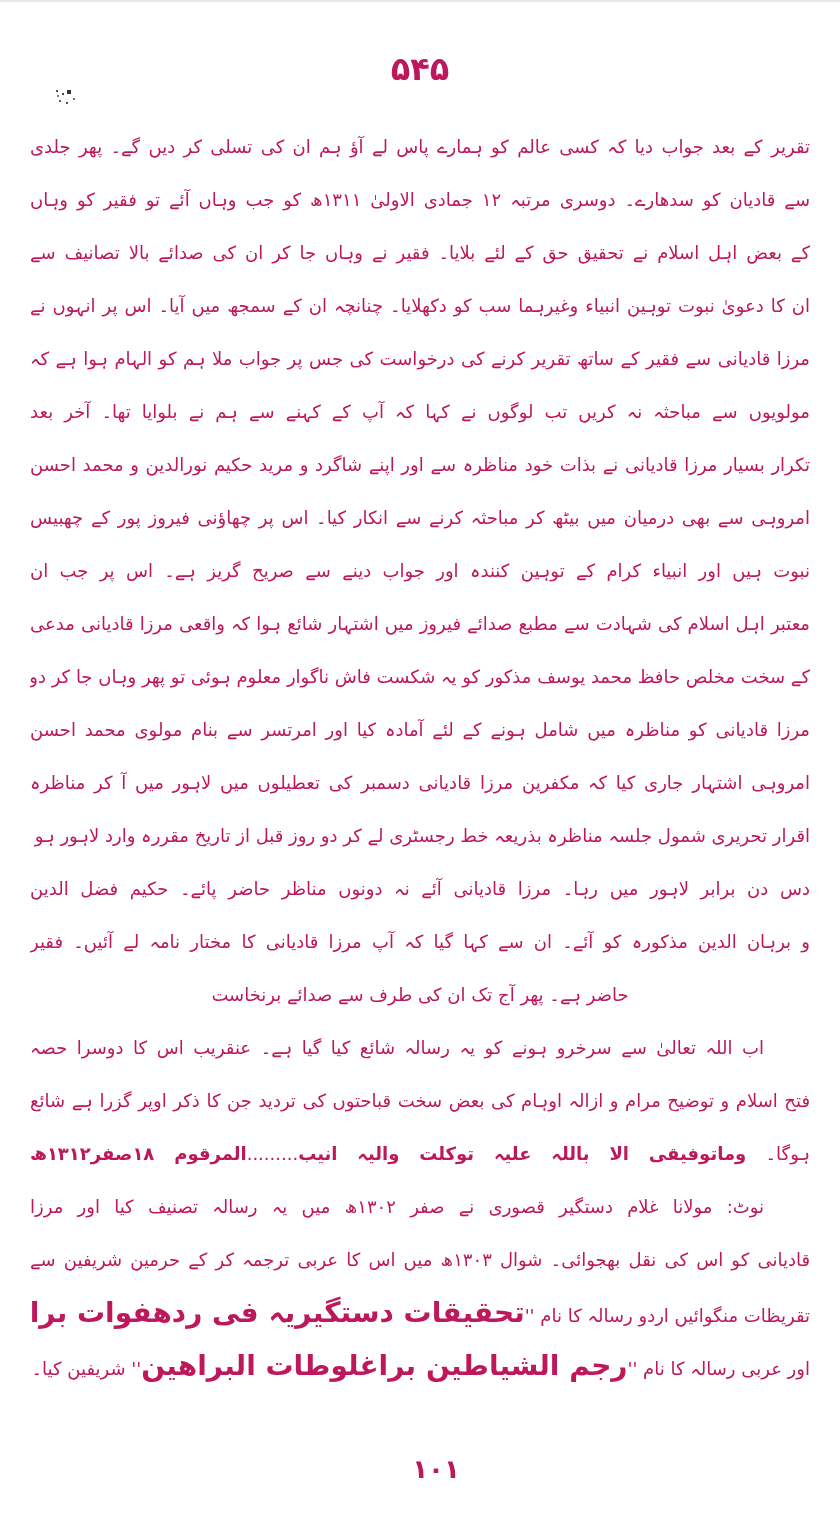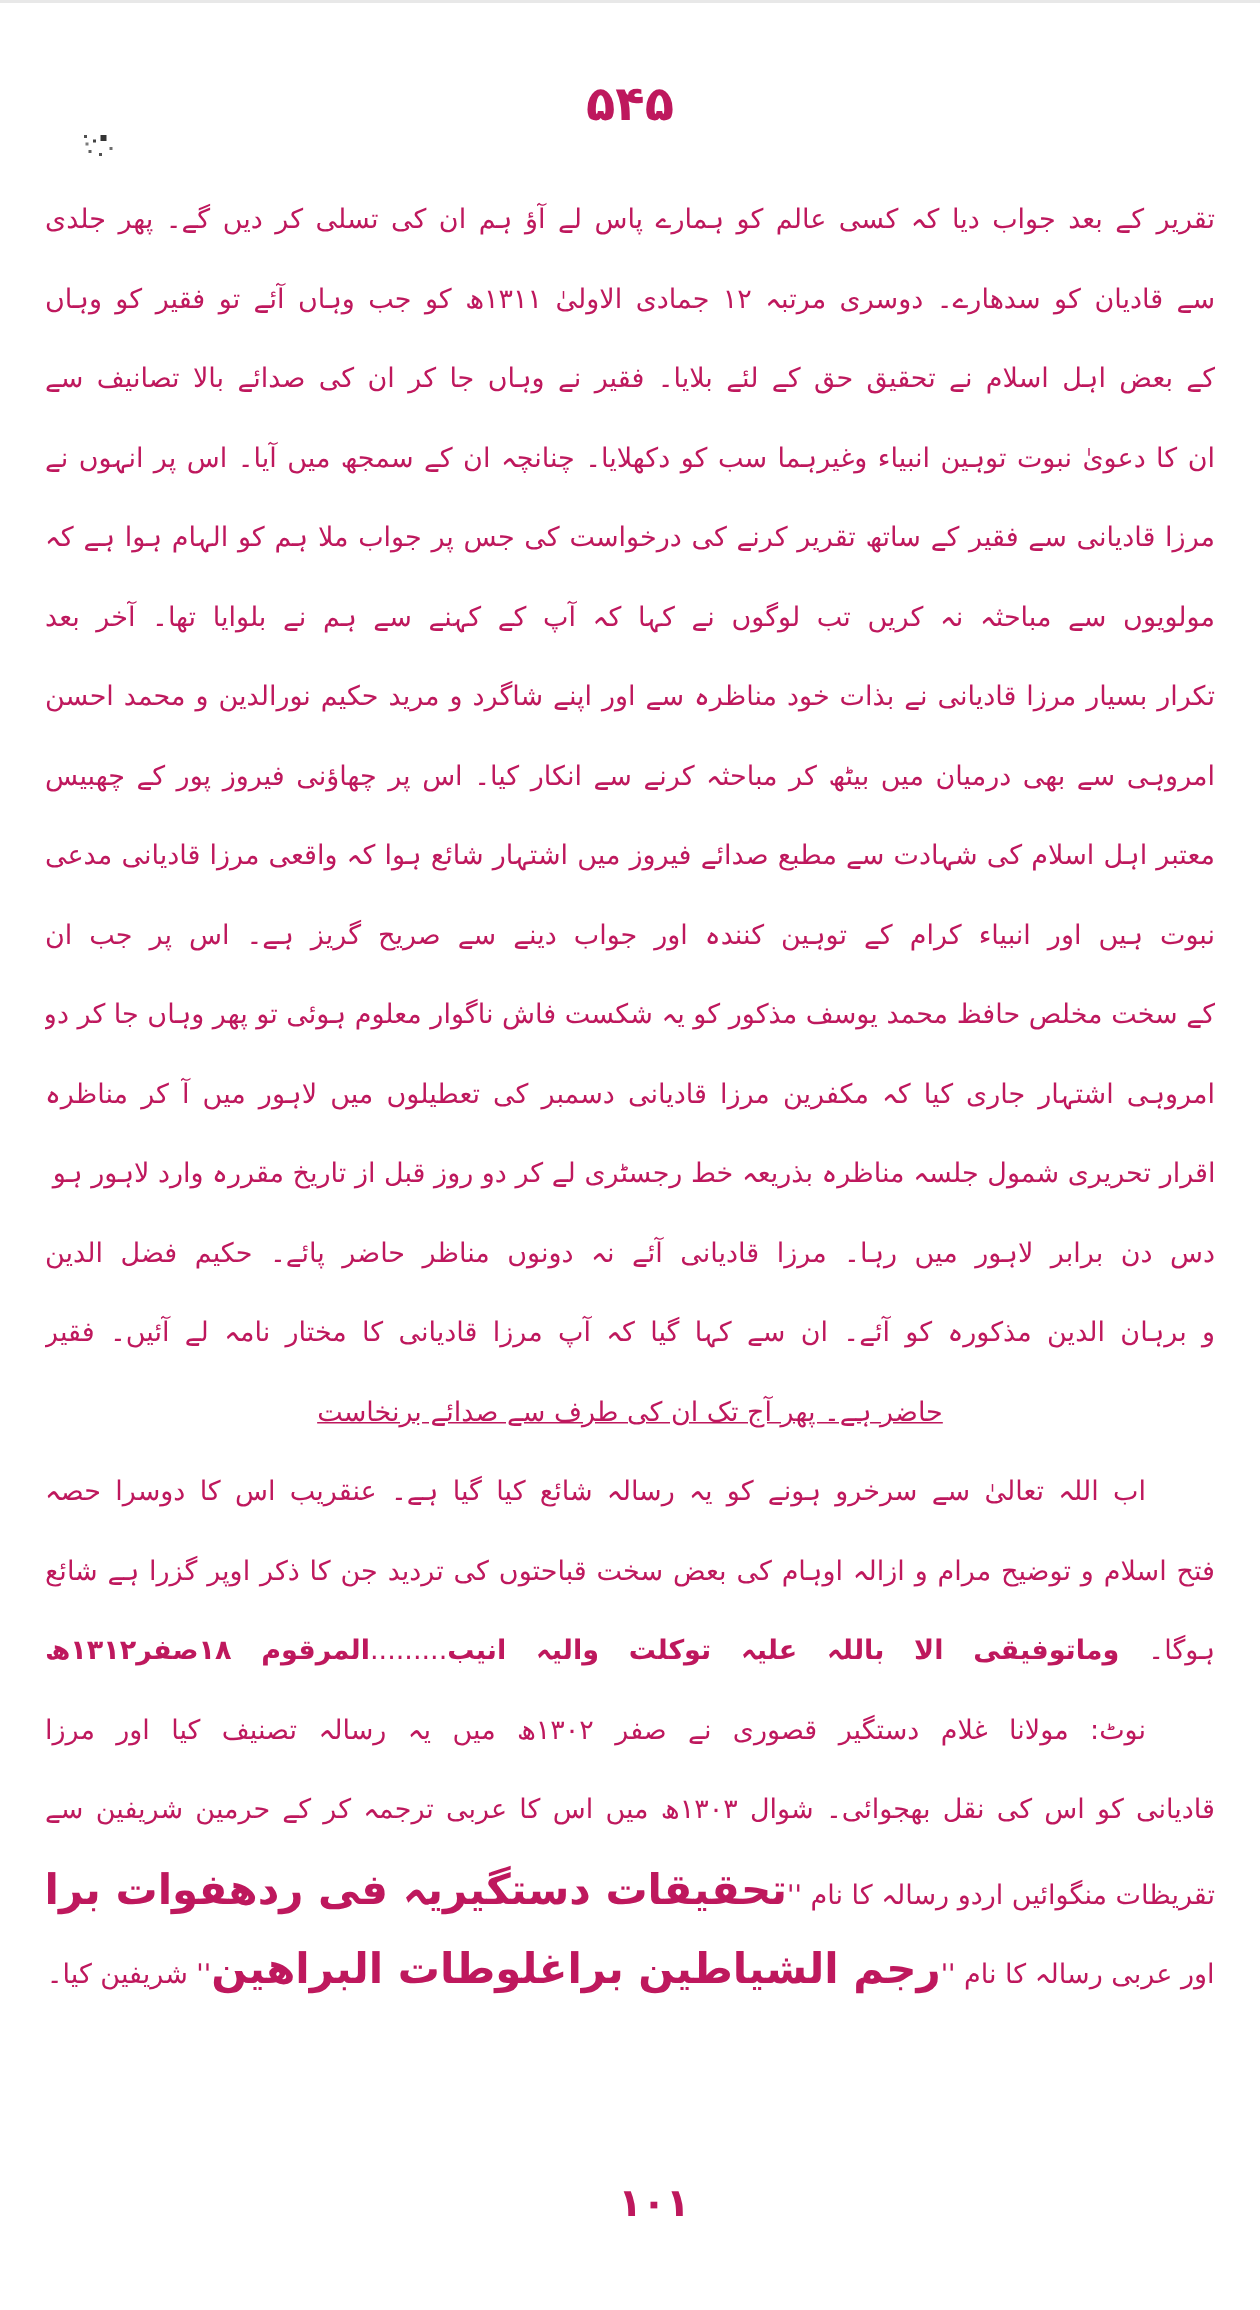--- a/index.html
+++ b/index.html
@@ -36,21 +36,20 @@
     line-height:53px;
     height:53px;
     white-space:nowrap;
     text-align:justify;
     text-align-last:justify;
     overflow:hidden;
   }
   .line.center{
     text-align:center;
     text-align-last:center;
-    text-decoration:underline;
   }
   .line.indent{padding-right:46px;}
   .line span{vertical-align:baseline;}
   .line .bold{
     font-weight:bold;
     font-size:28px;
   }
   .line .naskh{
     font-weight:bold;
     font-size:18px;
@@ -74,23 +73,24 @@
 
   <div class="body-text">
       <div class="line"><span>تقریر کے بعد جواب دیا کہ کسی عالم کو ہمارے پاس لے آؤ ہم ان کی تسلی کر دیں گے۔ پھر جلدی</span></div>
       <div class="line"><span>سے قادیان کو سدھارے۔ دوسری مرتبہ ۱۲ جمادی الاولیٰ ۱۳۱۱ھ کو جب وہاں آئے تو فقیر کو وہاں</span></div>
       <div class="line"><span>کے بعض اہل اسلام نے تحقیق حق کے لئے بلایا۔ فقیر نے وہاں جا کر ان کی صدائے بالا تصانیف سے</span></div>
       <div class="line"><span>ان کا دعویٰ نبوت توہین انبیاء وغیرہما سب کو دکھلایا۔ چنانچہ ان کے سمجھ میں آیا۔ اس پر انہوں نے</span></div>
       <div class="line"><span>مرزا قادیانی سے فقیر کے ساتھ تقریر کرنے کی درخواست کی جس پر جواب ملا ہم کو الہام ہوا ہے کہ</span></div>
       <div class="line"><span>مولویوں سے مباحثہ نہ کریں تب لوگوں نے کہا کہ آپ کے کہنے سے ہم نے بلوایا تھا۔ آخر بعد</span></div>
       <div class="line"><span>تکرار بسیار مرزا قادیانی نے بذات خود مناظرہ سے اور اپنے شاگرد و مرید حکیم نورالدین و محمد احسن</span></div>
       <div class="line"><span>امروہی سے بھی درمیان میں بیٹھ کر مباحثہ کرنے سے انکار کیا۔ اس پر چھاؤنی فیروز پور کے چھبیس</span></div>
+      <div class="line"><span>نبوت ہیں اور انبیاء کرام کے توہین کنندہ اور جواب دینے سے صریح گریز ہے۔ اس پر جب ان</span></div>
       <div class="line"><span>معتبر اہل اسلام کی شہادت سے مطبع صدائے فیروز میں اشتہار شائع ہوا کہ واقعی مرزا قادیانی مدعی</span></div>
-      <div class="line"><span>نبوت ہیں اور انبیاء کرام کے توہین کنندہ اور جواب دینے سے صریح گریز ہے۔ اس پر جب ان</span></div>
       <div class="line"><span>کے سخت مخلص حافظ محمد یوسف مذکور کو یہ شکست فاش ناگوار معلوم ہوئی تو پھر وہاں جا کر دوسری مرتبہ</span></div>
+      <div class="line"><span>مرزا قادیانی کو مناظرہ میں شامل ہونے کے لئے آمادہ کیا اور امرتسر سے بنام مولوی محمد احسن</span></div>
       <div class="line"><span>امروہی اشتہار جاری کیا کہ مکفرین مرزا قادیانی دسمبر کی تعطیلوں میں لاہور میں آ کر مناظرہ</span></div>
       <div class="line"><span>اقرار تحریری شمول جلسہ مناظرہ بذریعہ خط رجسٹری لے کر دو روز قبل از تاریخ مقررہ وارد لاہور ہو کر</span></div>
       <div class="line"><span>دس دن برابر لاہور میں رہا۔ مرزا قادیانی آئے نہ دونوں مناظر حاضر پائے۔ حکیم فضل الدین</span></div>
       <div class="line"><span>و برہان الدین مذکورہ کو آئے۔ ان سے کہا گیا کہ آپ مرزا قادیانی کا مختار نامہ لے آئیں۔ فقیر</span></div>
       <div class="line center"><span>حاضر ہے۔ پھر آج تک ان کی طرف سے صدائے برنخاست</span></div>
       <div class="line indent"><span>اب اللہ تعالیٰ سے سرخرو ہونے کو یہ رسالہ شائع کیا گیا ہے۔ عنقریب اس کا دوسرا حصہ</span></div>
       <div class="line"><span>فتح اسلام و توضیح مرام و ازالہ اوہام کی بعض سخت قباحتوں کی تردید جن کا ذکر اوپر گزرا ہے شائع</span></div>
       <div class="line"><span>ہوگا۔ </span><span class="naskh">وماتوفیقی الا باللہ علیہ توکلت والیہ انیب</span><span>.........</span><span class="naskh">المرقوم ۱۸صفر۱۳۱۲ھ</span></div>
       <div class="line indent"><span>نوٹ: مولانا غلام دستگیر قصوری نے صفر ۱۳۰۲ھ میں یہ رسالہ تصنیف کیا اور مرزا</span></div>
       <div class="line"><span>قادیانی کو اس کی نقل بھجوائی۔ شوال ۱۳۰۳ھ میں اس کا عربی ترجمہ کر کے حرمین شریفین سے</span></div>

